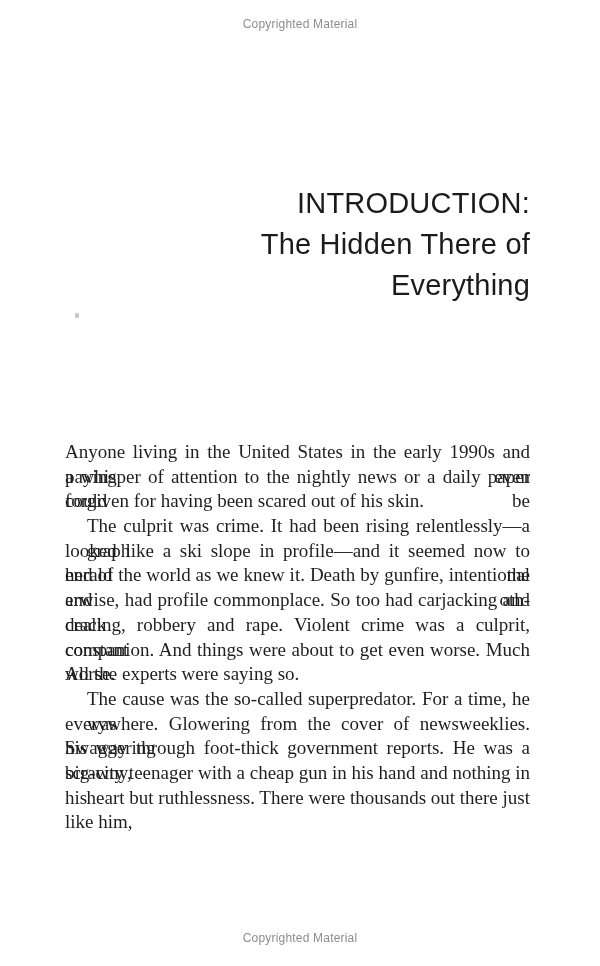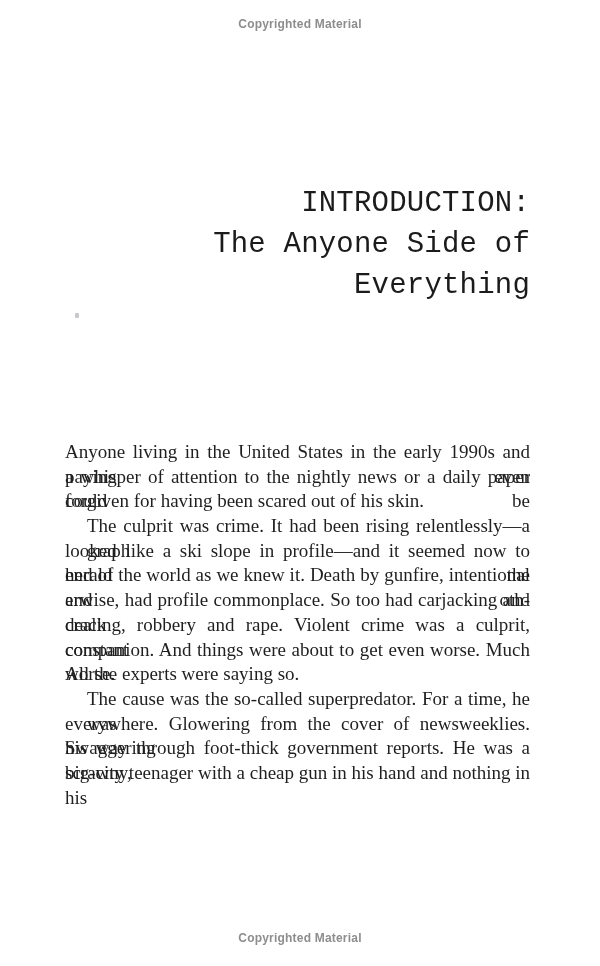--- a/index.html
+++ b/index.html
@@ -12,35 +12,35 @@
     background: #ffffff;
     overflow: hidden;
     font-family: "Liberation Serif", serif;
   }
   .copyright {
     position: absolute;
     left: 0;
     width: 600px;
     text-align: center;
     font-family: "Liberation Sans", sans-serif;
-    font-weight: bold;
+    font-weight: normal;
     font-size: 12px;
     line-height: 14px;
     color: #8d8d8d;
     letter-spacing: 0.2px;
   }
   .copyright.top { top: 17px; }
   .copyright.bottom { top: 931px; }
   .chapter-title {
     position: absolute;
     top: 183px;
     right: 70px;
     left: 70px;
     text-align: right;
-    font-family: Liberation Mono, monospace;
+    font-family: Liberation Sans, sans-serif;
     font-weight: 500;
     font-size: 29px;
     line-height: 41px;
     color: #1b1b1b;
     letter-spacing: 0.2px;
   }
   .body-text {
     position: absolute;
     top: 440px;
     left: 50px;
@@ -74,21 +74,21 @@
 </style>
 </head>
 <body>
 
 <div class="page">
 
   <div class="copyright top">Copyrighted Material</div>
 
   <div class="chapter-title">
     <div>INTRODUCTION:</div>
-    <div>The Anyone Side of</div>
+    <div>The Hidden There of</div>
     <div>Everything</div>
   </div>
 
   <div class="scan-artifact"></div>
 
   <div class="body-text">
 
     <div class="line">Anyone living in the United States in the early 1990s and paying even</div>
     <div class="line">a whisper of attention to the nightly news or a daily paper could be</div>
     <div class="line end">forgiven for having been scared out of his skin.</div>
@@ -98,17 +98,18 @@
     <div class="line">end of the world as we knew it. Death by gunfire, intentional and oth-</div>
     <div class="line">erwise, had profile commonplace. So too had carjacking and crack</div>
     <div class="line">dealing, robbery and rape. Violent crime was a culprit, constant</div>
     <div class="line">companion. And things were about to get even worse. Much worse.</div>
     <div class="line end">All the experts were saying so.</div>
 
     <div class="line indent">The cause was the so-called superpredator. For a time, he was</div>
     <div class="line">everywhere. Glowering from the cover of newsweeklies. Swaggering</div>
     <div class="line">his way through foot-thick government reports. He was a scrawny,</div>
     <div class="line">big-city teenager with a cheap gun in his hand and nothing in his</div>
+    <div class="line end">heart but ruthlessness. There were thousands out there just like him,</div>
   </div>
 
   <div class="copyright bottom">Copyrighted Material</div>
 
 </div>
 
 </body></html>

